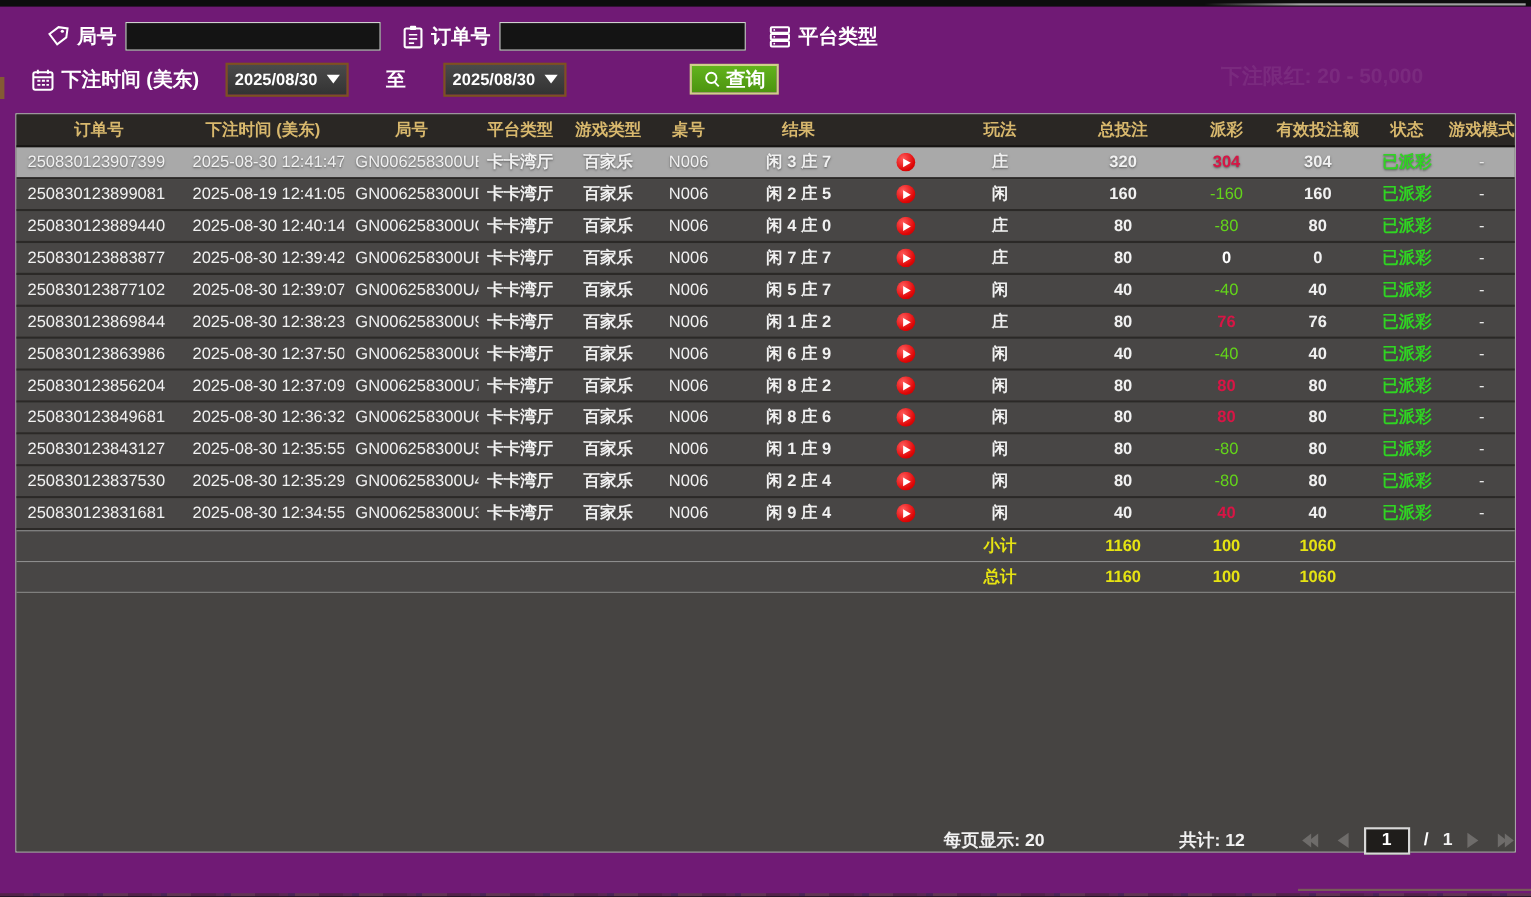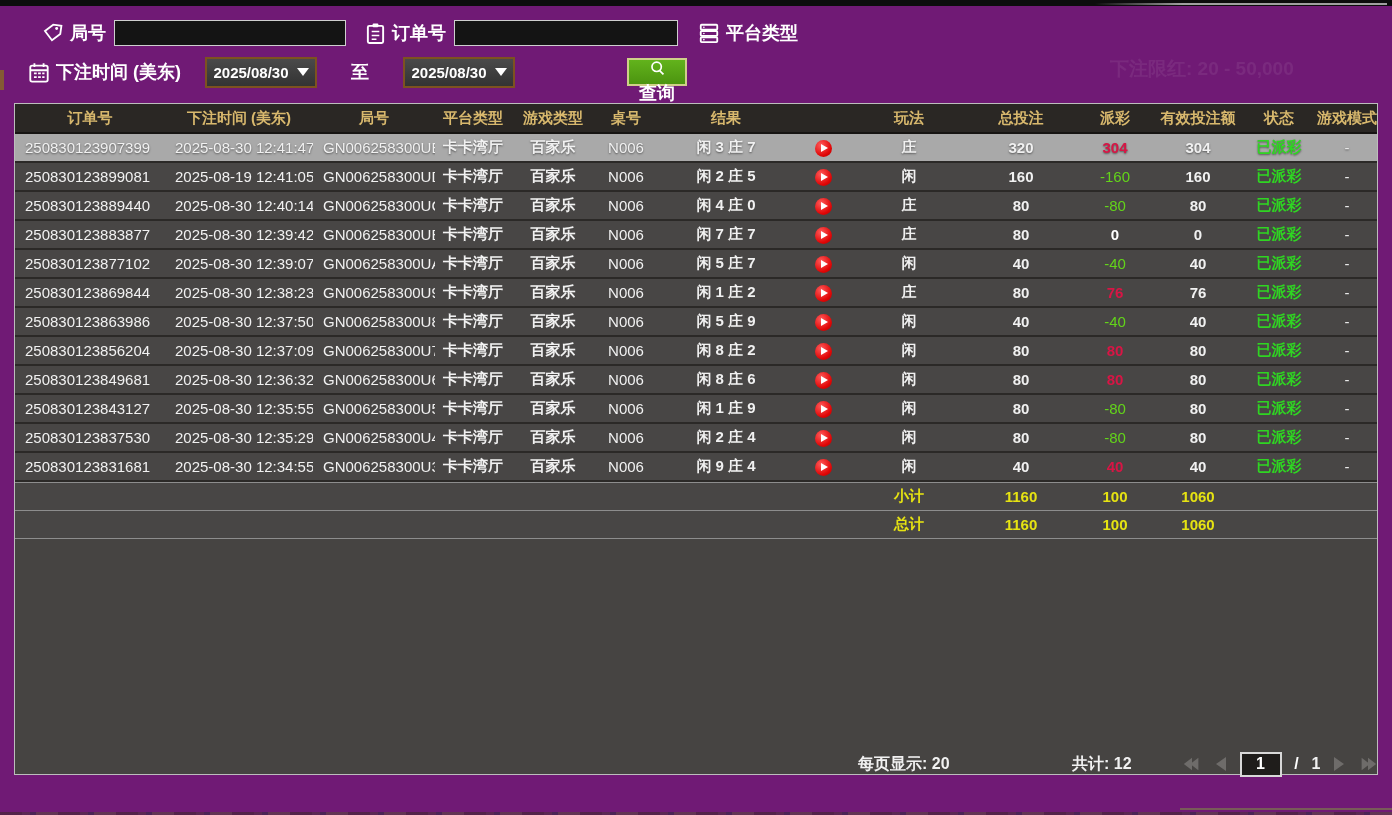--- a/index.html
+++ b/index.html
@@ -25,21 +25,21 @@
               background:linear-gradient(#4a4a4a,#333);border:2px solid #7d5220;color:#fff;
               font-weight:bold;font-size:15px;cursor:pointer;}
   .platselect{display:flex;align-items:center;height:26px;width:212px;
               background:linear-gradient(#454545,#2e2e2e);border:2px solid #8a5a24;color:#fff;
               font-size:16px;padding:0 8px;cursor:pointer;}
   .platselect .caret{margin-left:auto;}
   .caret{width:0;height:0;border-left:6px solid transparent;border-right:6px solid transparent;
          border-top:8px solid #fff;}
   .querybtn{display:flex;align-items:center;gap:4px;height:28px;padding:0 10px;
             background:linear-gradient(#62b31c,#4c9410);border:2px solid #cfd089;
-            color:#fff;font-weight:bold;font-size:18px;cursor:pointer;flex-direction:column;}
+            color:#fff;font-weight:bold;font-size:18px;cursor:pointer;}
   
   .panel{position:absolute;left:14px;top:103px;width:1362px;height:670px;
          border:1px solid #bdbdbd;background:#464442;display:flex;flex-direction:column;}
   .tgrid{display:grid;grid-template-columns:150px 148px 122px 76px 84px 62px 138px 56px 116px 108px 80px 86px 76px 1fr;
          align-items:center;}
   .thead{height:28px;background:#2a2724;border-bottom:2px solid #161412;}
   .thead .cell{color:#d8b86d;font-weight:bold;font-size:15px;text-align:center;}
   .trow{height:27px;background:#484645;border-bottom:2px solid #2b2927;font-size:15px;cursor:pointer;}
   .trow.selected{background:#a9a9a9;}
   .trow.selected .cell{text-shadow:0 1px 2px rgba(0,0,0,.5);}
@@ -273,21 +273,21 @@
           <div class="cell status">已派彩</div>
           <div class="cell mode">-</div>
         </div>
         <div class="tgrid trow">
           <div class="cell al">250830123863986</div>
           <div class="cell al">2025-08-30 12:37:50</div>
           <div class="cell al">GN006258300U8</div>
           <div class="cell cjk">卡卡湾厅</div>
           <div class="cell cjk">百家乐</div>
           <div class="cell">N006</div>
-          <div class="cell cjk">闲 5 庄 9</div>
+          <div class="cell cjk">闲 6 庄 9</div>
           <div class="cell"><span class="playicon">
               <span class="tri"></span>
             </span></div>
           <div class="cell cjk">闲</div>
           <div class="cell num">40</div>
           <div class="cell pay neg">-40</div>
           <div class="cell num">40</div>
           <div class="cell status">已派彩</div>
           <div class="cell mode">-</div>
         </div>

